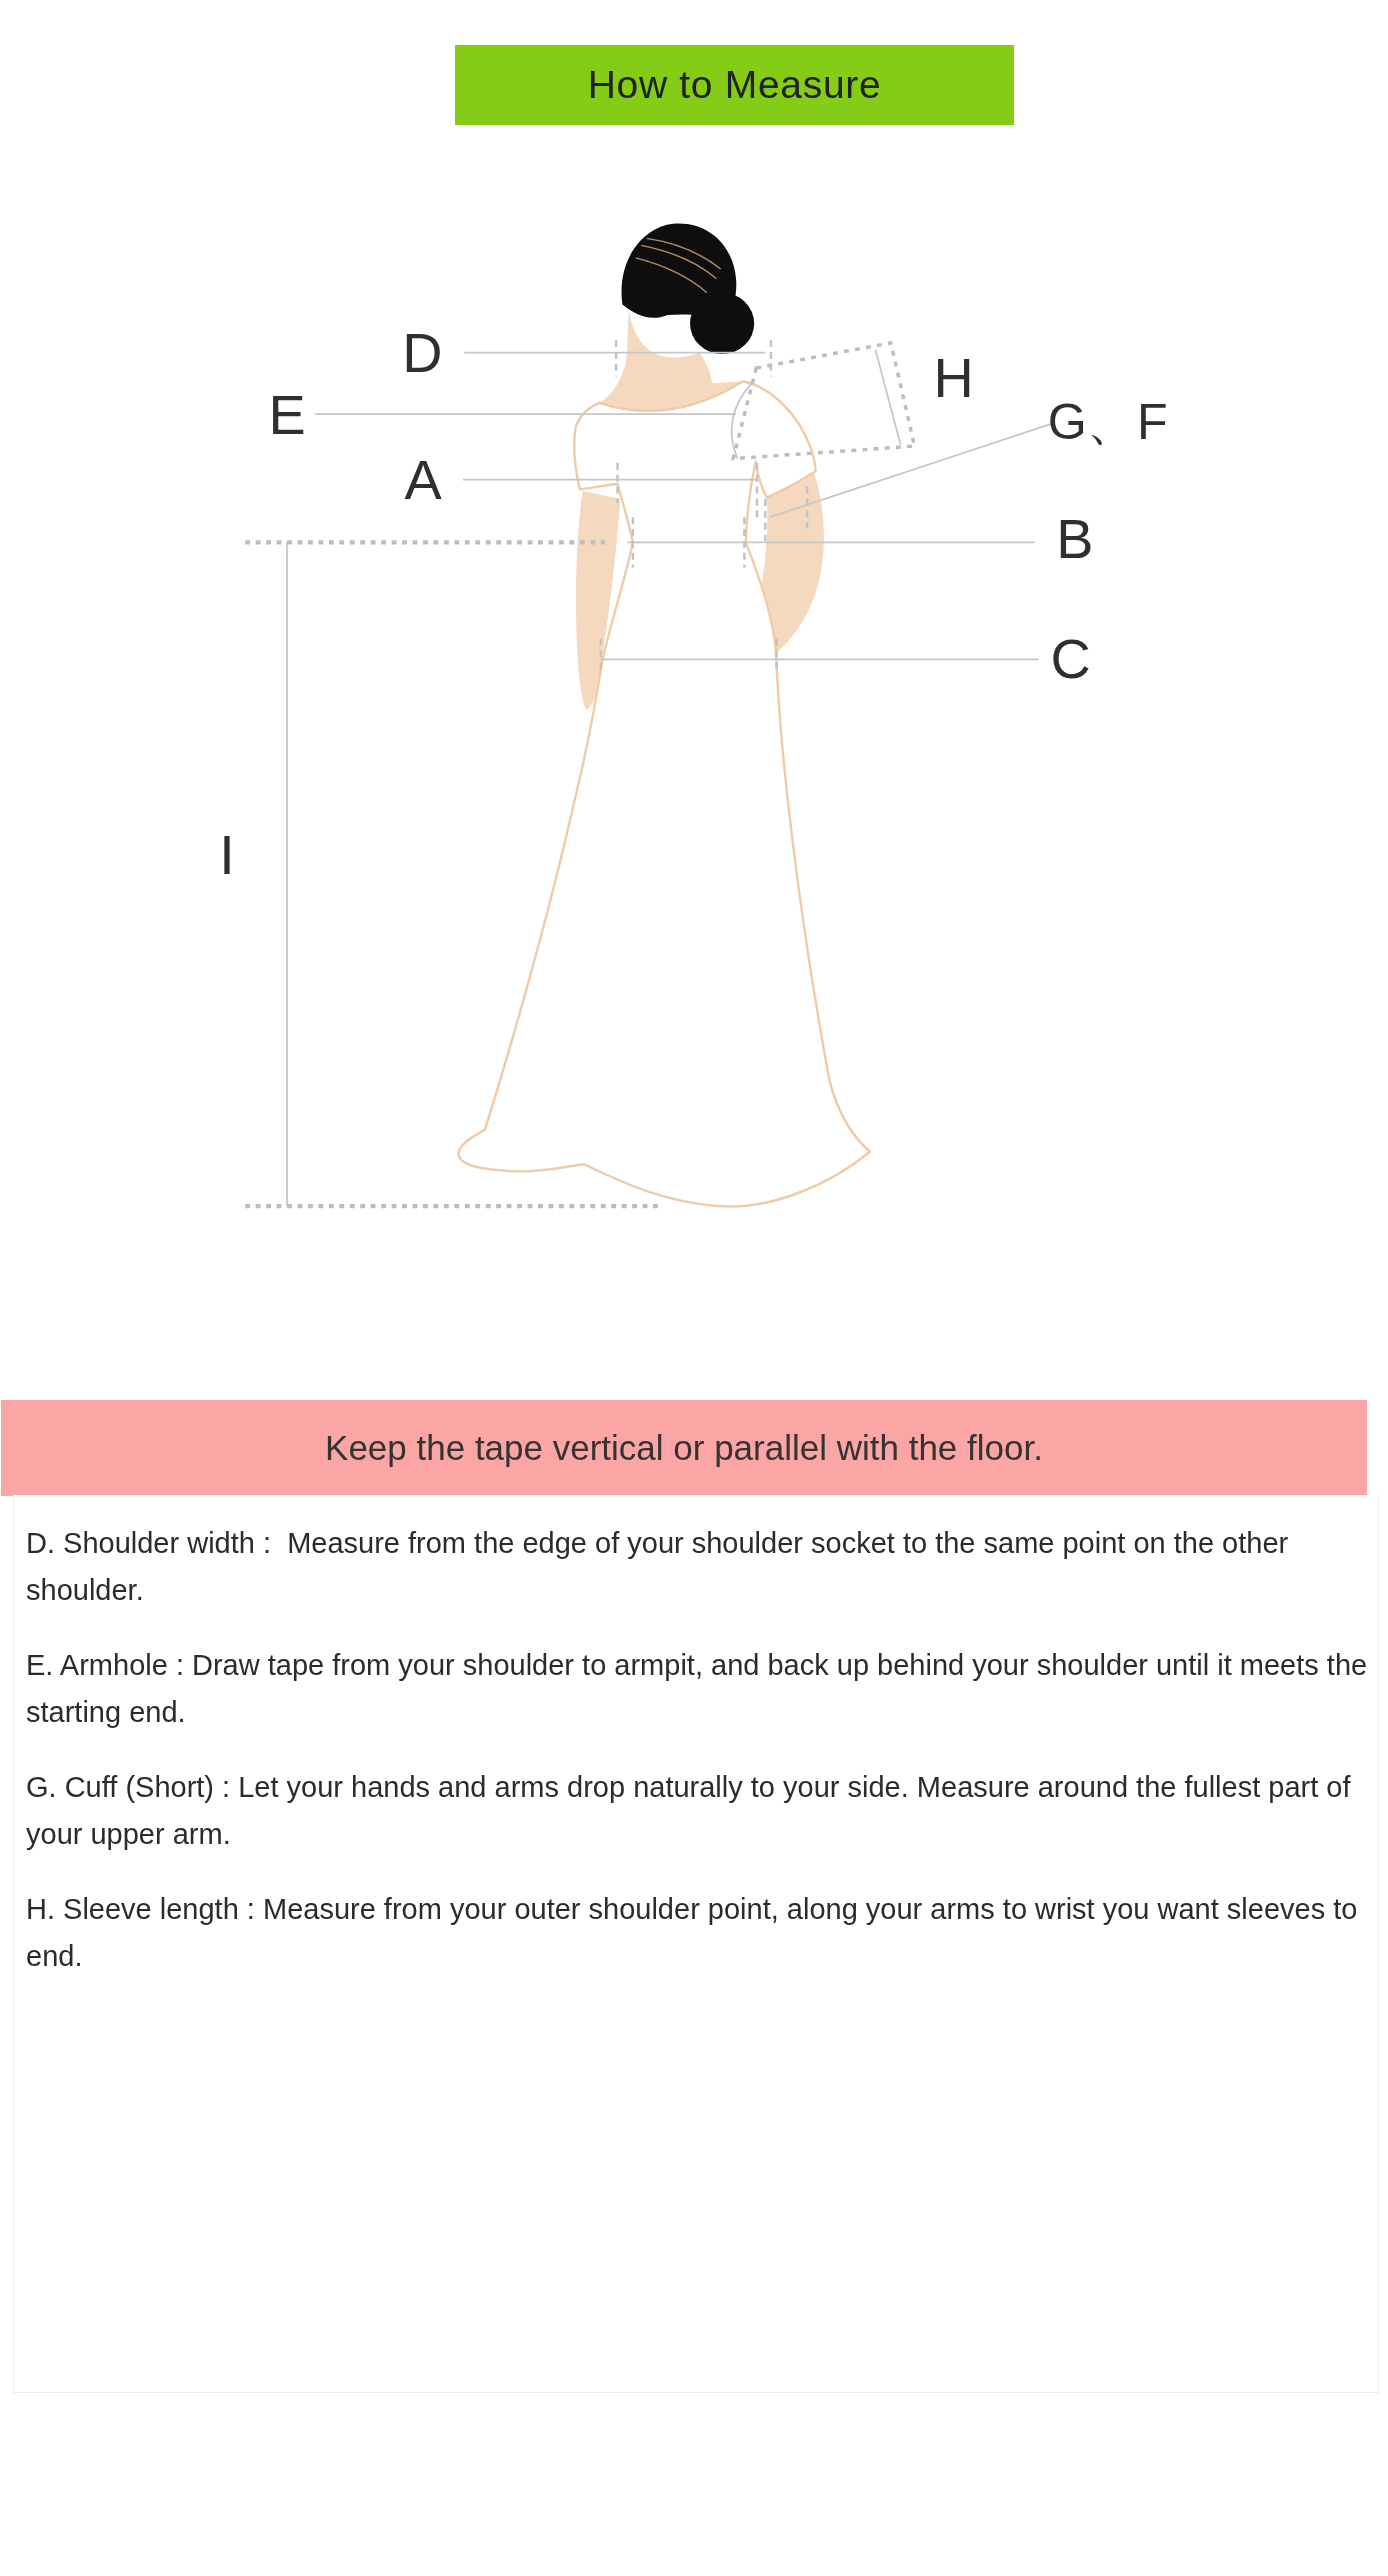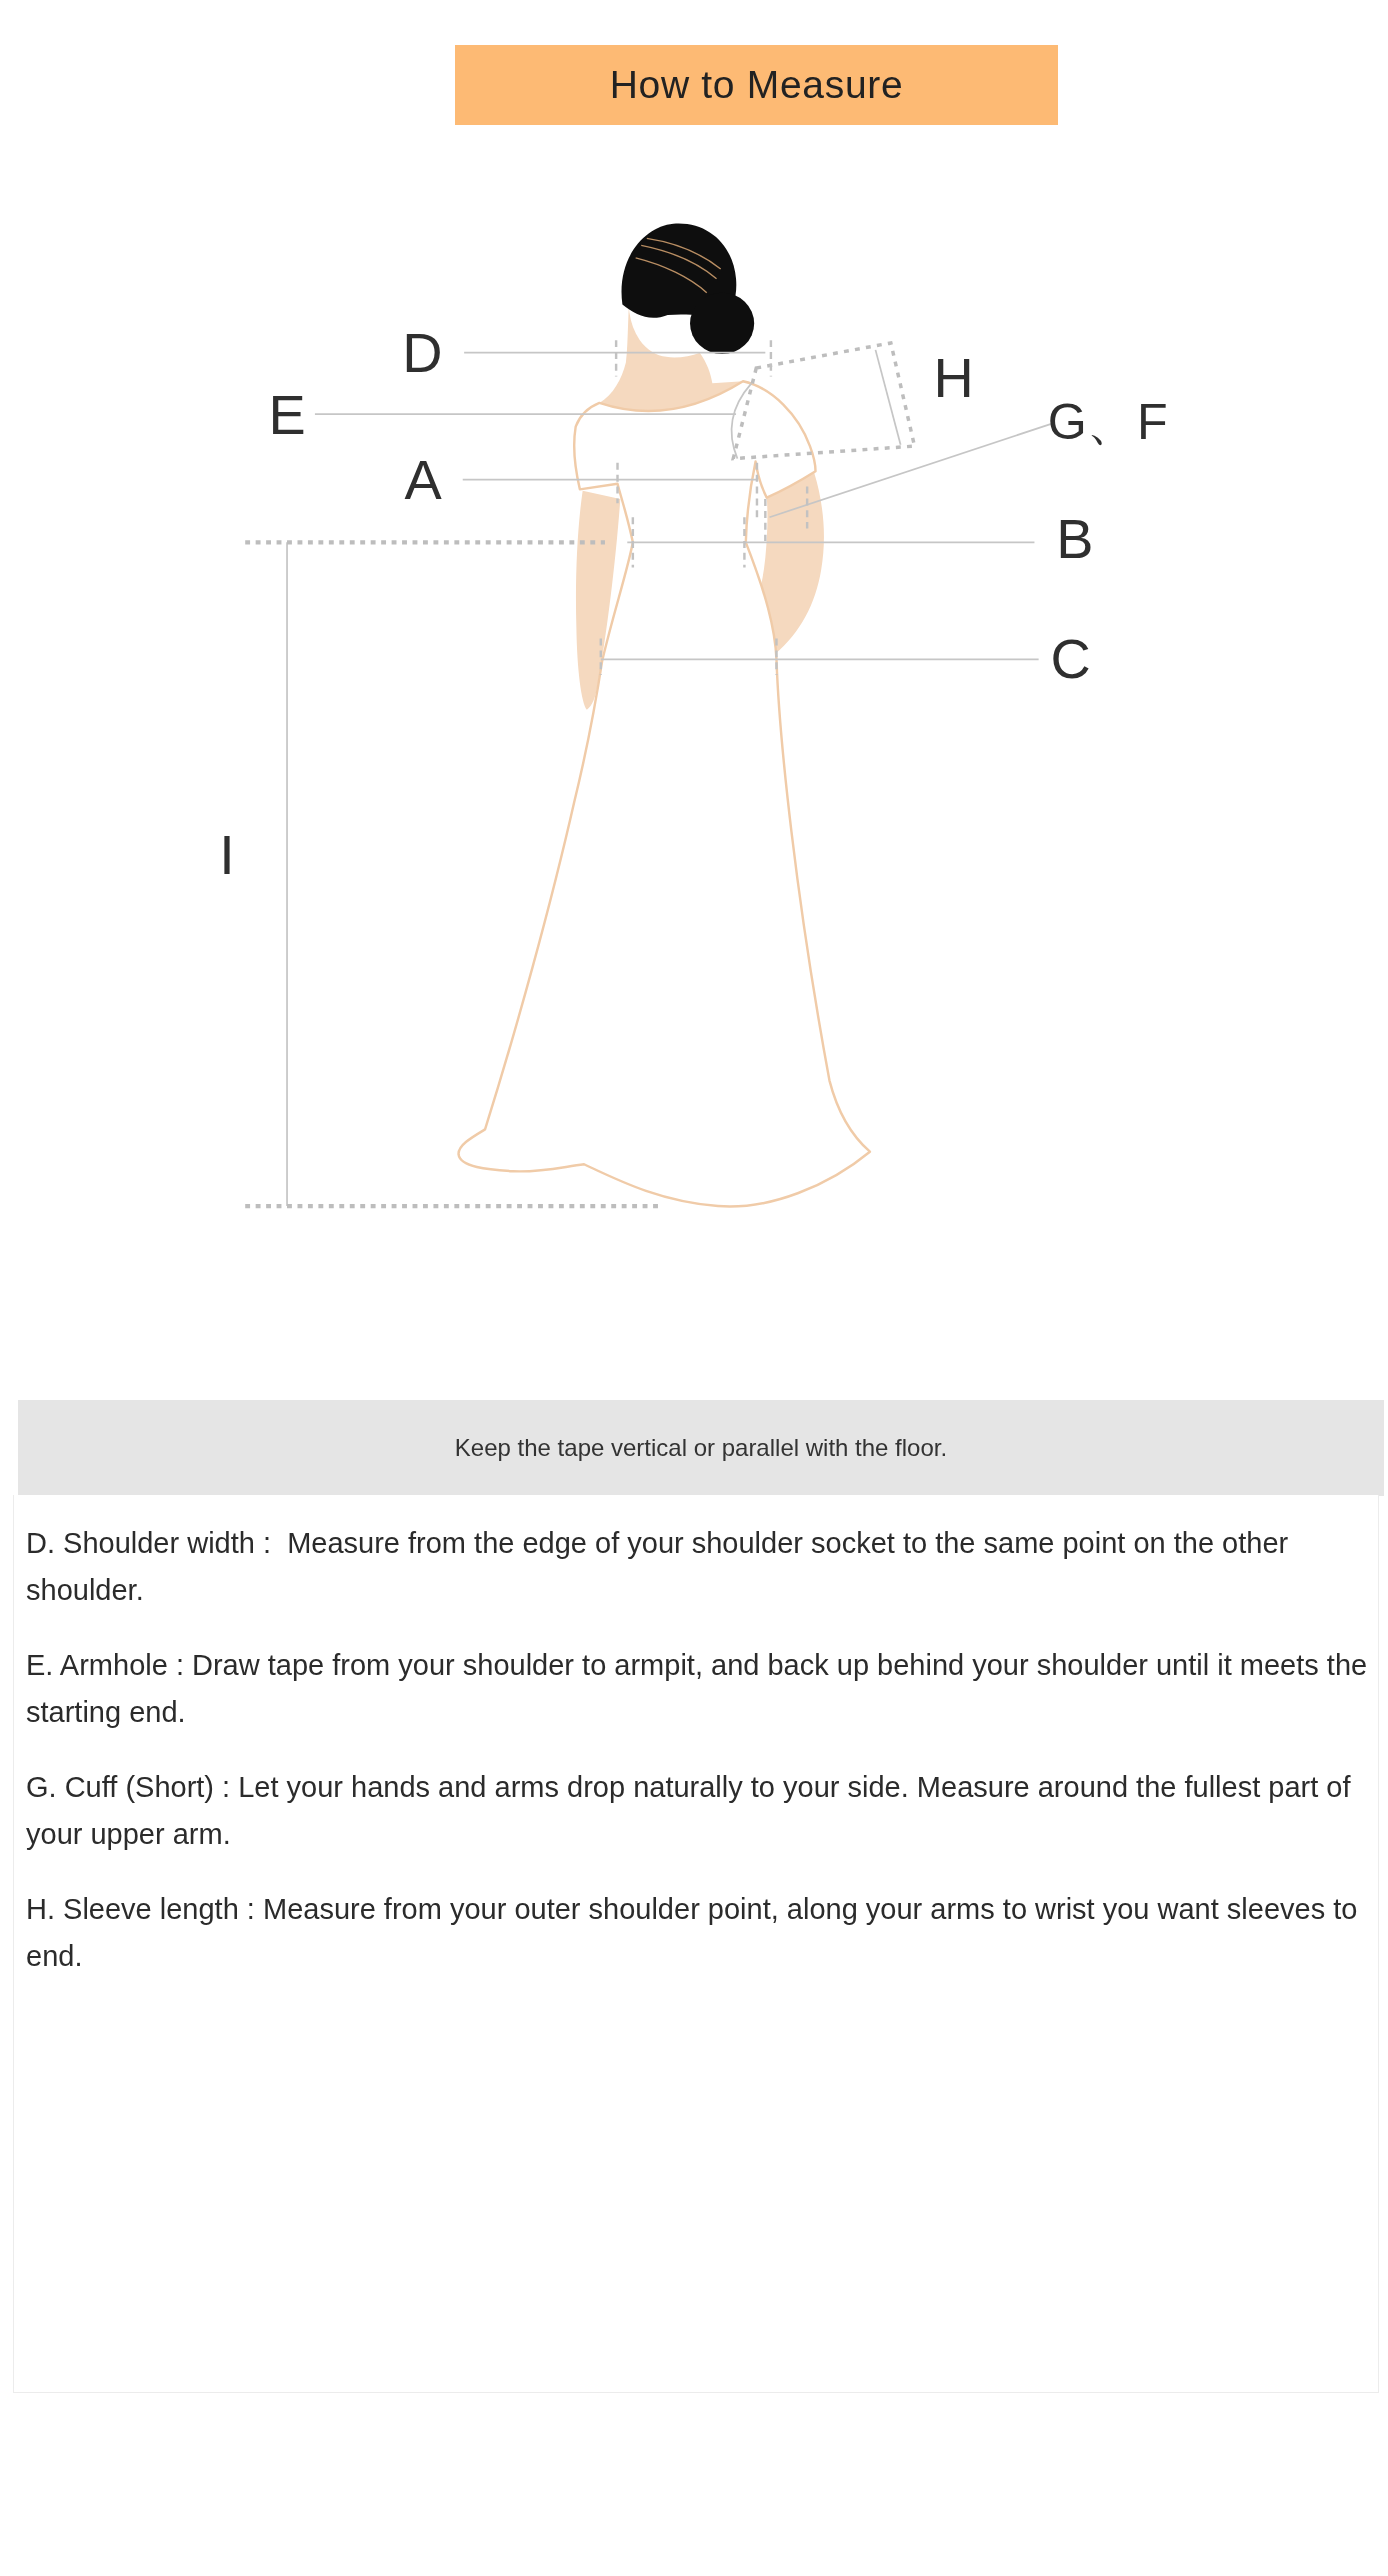--- a/index.html
+++ b/index.html
@@ -7,38 +7,38 @@
     position:relative;
     width:1389px;
     height:2576px;
     background:#ffffff;
     font-family:"Liberation Sans", sans-serif;
     overflow:hidden;
   }
   .title-bar{
     position:absolute;
     left:455px; top:45px;
-    width:603px; height:80px;
-    background:#fdba74;
+    width:559px; height:80px;
+    background:#84cc16;
     display:flex; align-items:center; justify-content:center;
     font-size:39px; font-weight:300; color:#222222;
     letter-spacing:0.7px;
   }
   .figure-wrap{
     position:absolute;
     left:195px; top:216px;
     width:1004px; height:1018px;
   }
   .note-bar{
     position:absolute;
-    left:18px; top:1400px;
+    left:1px; top:1400px;
     width:1366px; height:96px;
-    background:#e5e5e5;
+    background:#fca5a5;
     display:flex; align-items:center; justify-content:center;
-    font-size:24px; font-weight:300; color:#333333;
+    font-size:35px; font-weight:300; color:#333333;
     box-sizing:border-box;
   }
   .instructions-box{
     position:absolute;
     left:12.5px; top:1495px;
     width:1366px; height:898px;
     background:#ffffff;
     border:1.4px solid #ececec;
     border-top:none;
     box-sizing:border-box;

